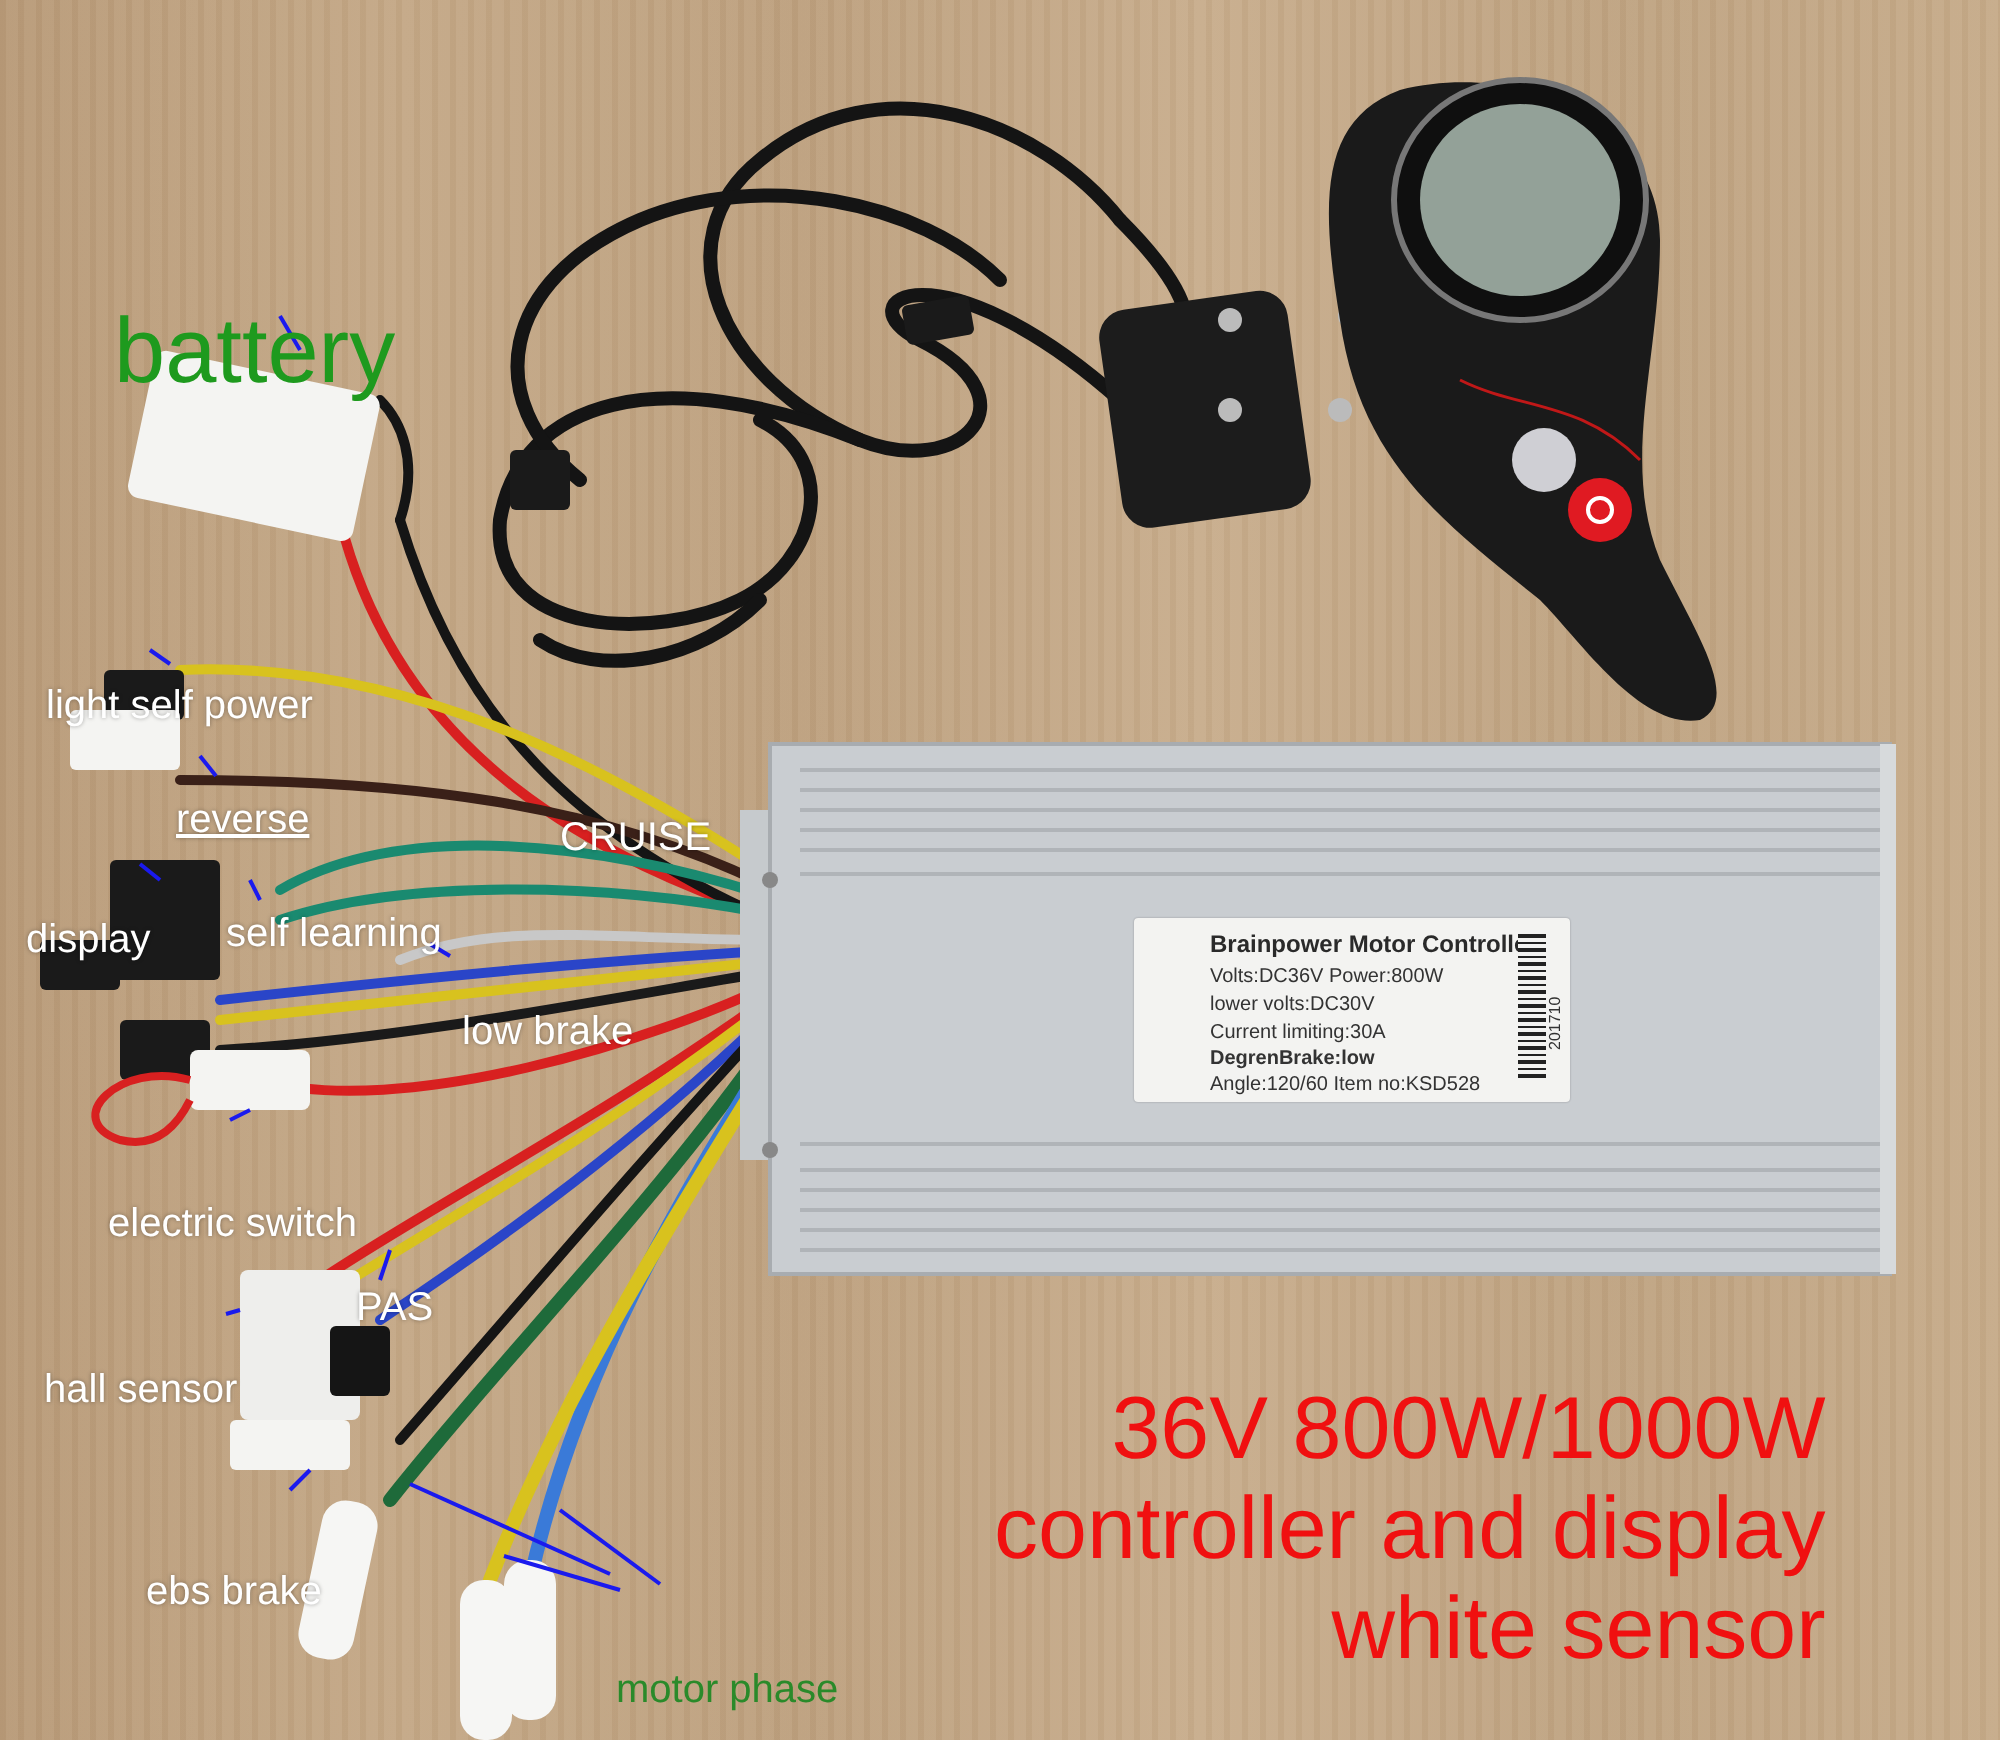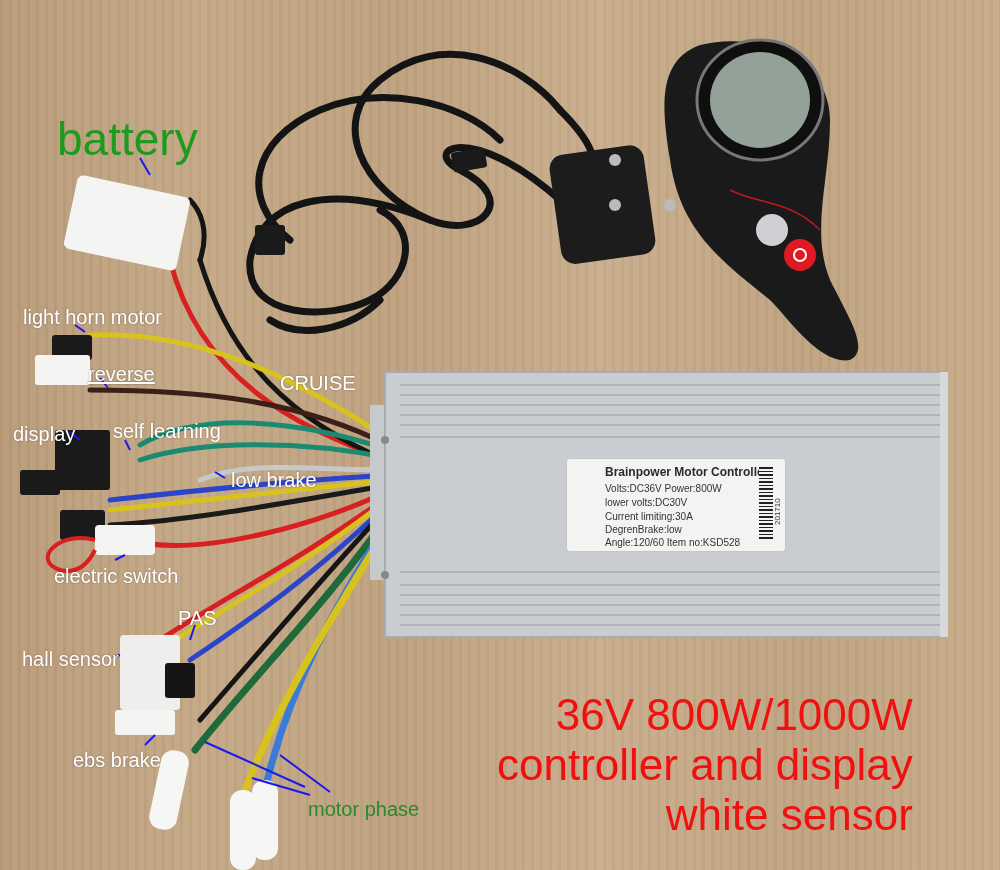--- a/index.html
+++ b/index.html
@@ -2,21 +2,21 @@
 <html><head>
 <meta charset="utf-8">
 <style>
   html,body{margin:0;padding:0;}
   body{width:1000px;height:870px;overflow:hidden;position:relative;font-family:"Liberation Sans",sans-serif;}
   .stage{position:absolute;left:0;top:0;width:1000px;height:870px;
     background:
       repeating-linear-gradient(90deg, rgba(120,90,60,0.05) 0px, rgba(120,90,60,0.05) 3px, rgba(255,255,255,0.04) 3px, rgba(255,255,255,0.04) 9px),
       linear-gradient(90deg,#b89a78 0%,#c4a886 20%,#bda07e 40%,#c8ad8c 60%,#bfa381 80%,#c6ab89 100%);}
   svg.art{position:absolute;left:0;top:0;}
-  .lbl{position:absolute;color:#ffffff;font-size:20px;line-height:1;white-space:nowrap;text-shadow:0 0 2px rgba(0,0,0,0.35);}
+  .lbl{position:absolute;color:#ffffff;font-size:20px;line-height:1;white-space:nowrap;text-shadow:0 0 2px rgba(0,0,0,0.35);margin-top:36px;}
   .big-battery{font-size:46px;color:#1e9a1e;text-shadow:none;}
   .motor{color:#2a8a2a;font-size:20px;text-shadow:none;}
   .title{position:absolute;left:497px;top:690px;color:#f01010;font-size:44px;line-height:50px;text-align:right;}
   .title div{white-space:nowrap;}
   .sticker{position:absolute;left:567px;top:459px;width:218px;height:92px;background:#f3f3f1;border-radius:2px;
     font-size:10.5px;color:#333;box-shadow:0 0 1px rgba(0,0,0,0.3);}
   .sticker .s-title{position:absolute;left:38px;top:6px;font-size:12px;font-weight:bold;color:#2a2a2a;}
   .sticker .s-line{position:absolute;left:38px;font-size:10px;}
   .barcode{position:absolute;left:192px;top:8px;width:14px;height:74px;
     background:repeating-linear-gradient(180deg,#222 0 2px,#f3f3f1 2px 4px,#222 4px 5px,#f3f3f1 5px 7px);}
@@ -127,38 +127,38 @@
         <path d="M195 625 L190 640"></path>
         <path d="M113 657 L120 655"></path>
       <path d="M145 745 L155 735"></path>
       <path d="M205 742 L305 787"></path>
         <path d="M252 778 L310 795"></path>
         <path d="M280 755 L330 792"></path>
     </g>
   </svg>
 
   <div class="lbl big-battery" style="left:57px;top:116px;">battery</div>
-  <div class="lbl" style="left:23px;top:307px;">light horn motor</div>
+  <div class="lbl" style="left:23px;top:307px;">light self power</div>
   <div class="lbl" style="left:88px;top:364px;text-decoration:underline;">reverse</div>
   <div class="lbl" style="left:13px;top:424px;">display</div>
   <div class="lbl" style="left:113px;top:421px;">self learning</div>
   <div class="lbl" style="left:280px;top:373px;">CRUISE</div>
   <div class="lbl" style="left:231px;top:470px;text-align:right;">low brake</div>
   <div class="lbl" style="left:54px;top:566px;">electric switch</div>
   <div class="lbl" style="left:178px;top:608px;">PAS</div>
   <div class="lbl" style="left:22px;top:649px;">hall sensor</div>
   <div class="lbl" style="left:73px;top:750px;">ebs brake</div>
   <div class="lbl motor" style="left:308px;top:799px;">motor phase</div>
 
   <div class="sticker">
     <div class="s-title">Brainpower Motor Controller</div>
     <div class="s-line" style="top:24px;">Volts:DC36V    Power:800W</div>
     <div class="s-line" style="top:38px;">lower volts:DC30V</div>
     <div class="s-line" style="top:52px;">Current limiting:30A</div>
-    <div class="s-line" style="top:65px;">DegrenBrake:low</div>
+    <div class="s-line" style="top:65px;font-weight:bold;">DegrenBrake:low</div>
     <div class="s-line" style="top:78px;text-align:right;">Angle:120/60  Item no:KSD528</div>
     <div class="barcode"></div>
     <div class="barnum" style="top:66px;">201710</div>
   </div>
 
   <div class="title">
     <div>36V 800W/1000W</div>
     <div>controller and display</div>
     <div>white sensor</div>
   </div>

